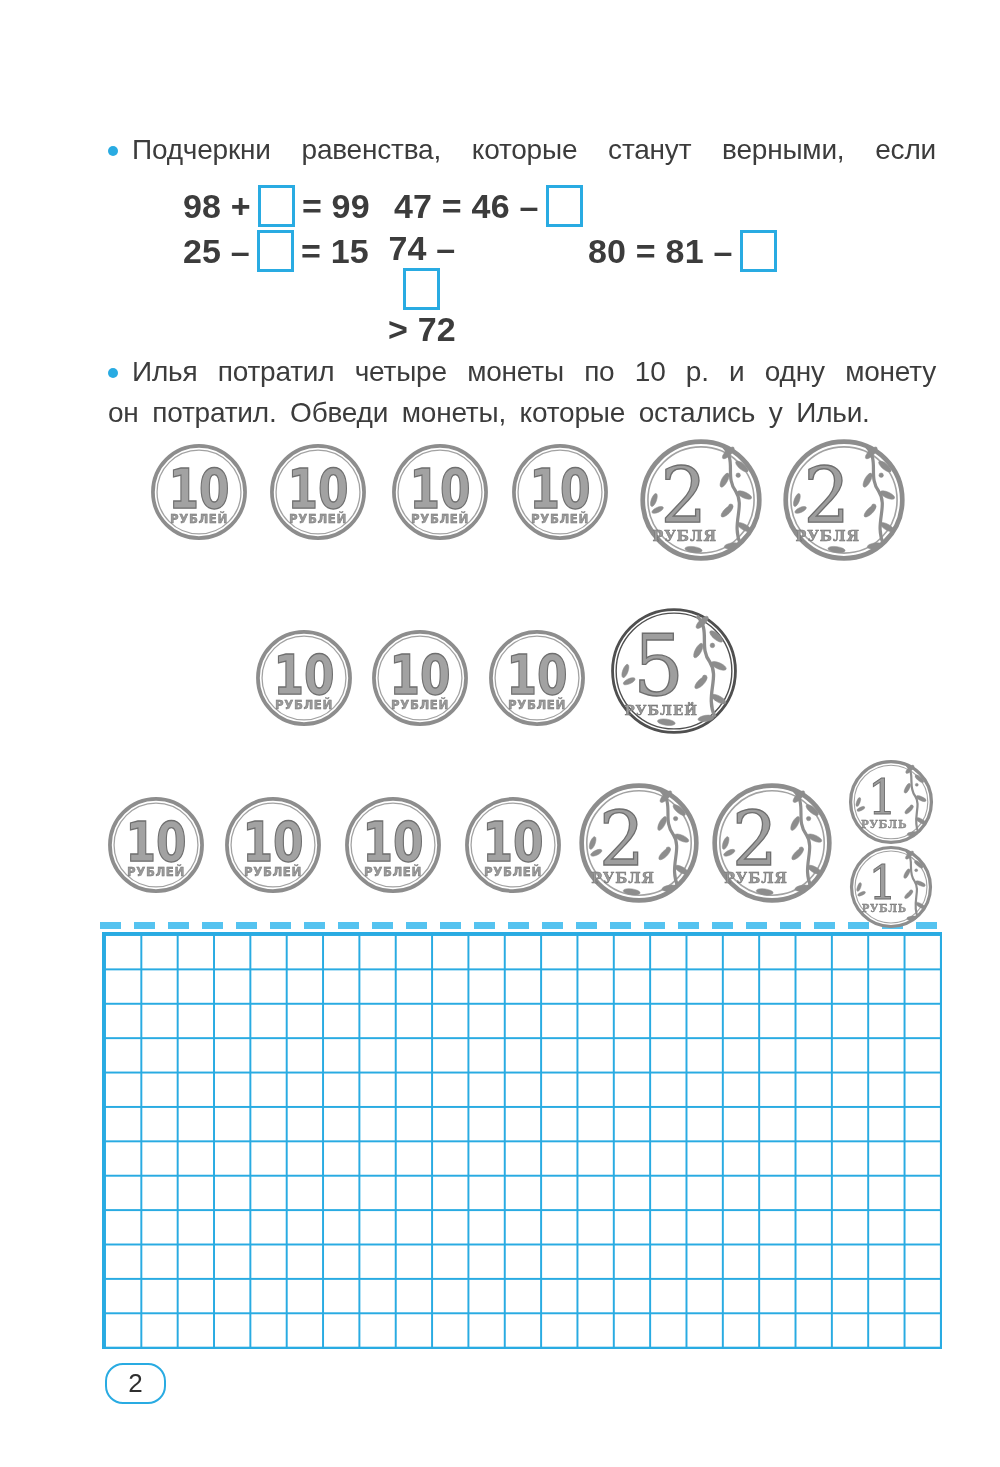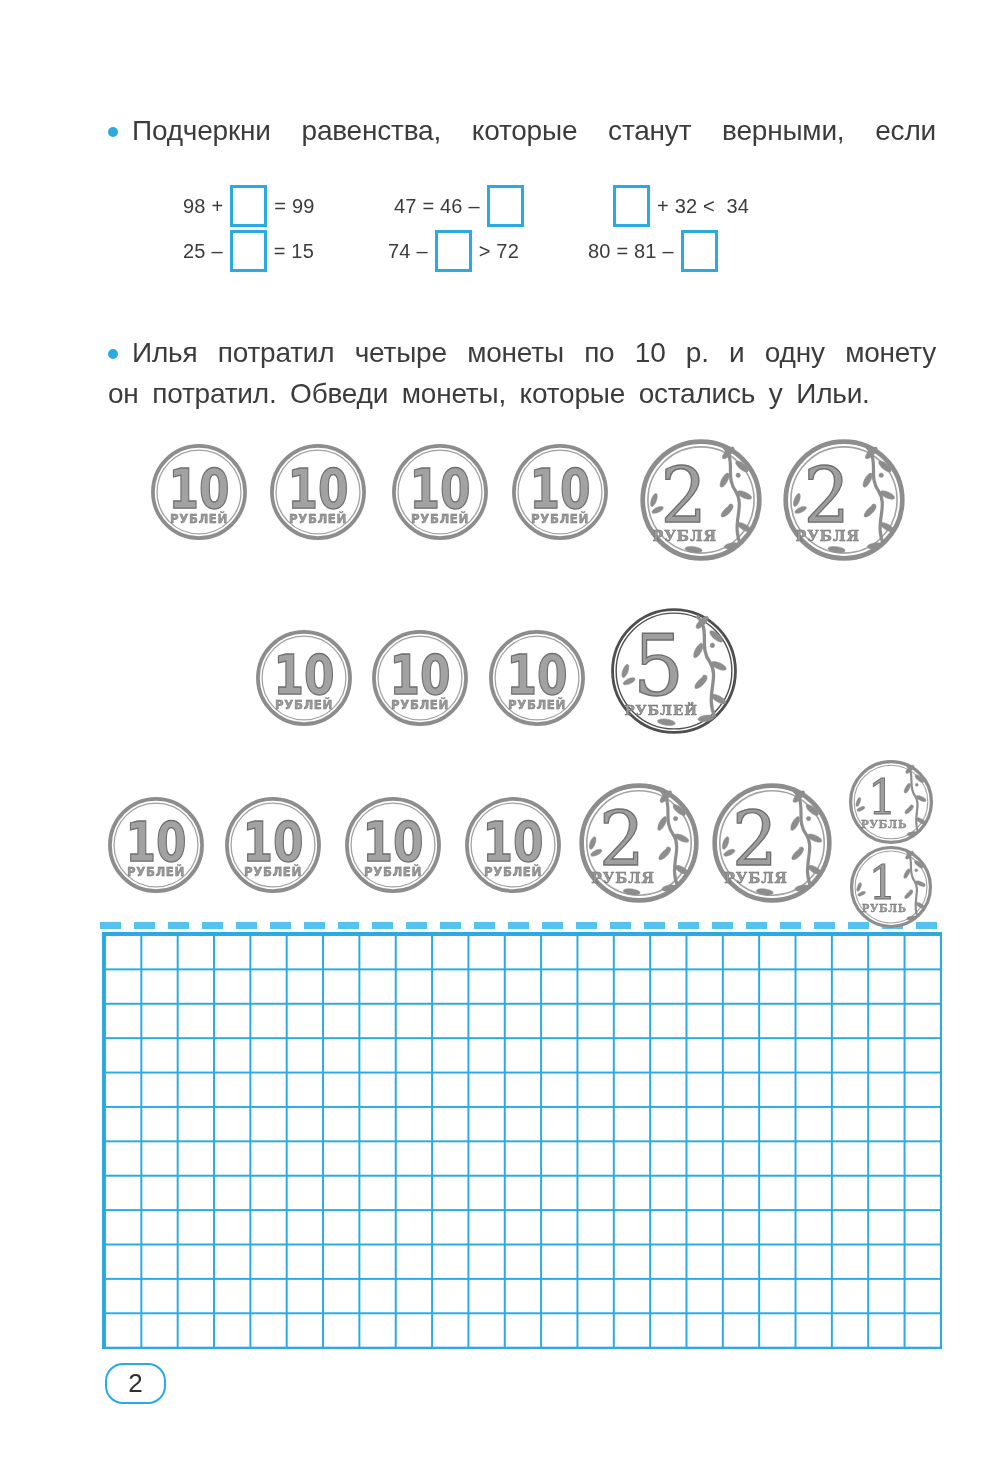--- a/index.html
+++ b/index.html
@@ -1,32 +1,32 @@
 <!DOCTYPE html>
 <html><head>
 <meta charset="utf-8">
 <style>
   html,body{margin:0;padding:0;}
   body{
     width:1000px;height:1467px;position:relative;background:#ffffff;
     font-family:"Liberation Sans",sans-serif;color:#3c3c3c;overflow:hidden;
   }
   .para{position:absolute;left:108px;width:828px;font-size:28px;line-height:41px;
-    color:#3c3c3c;letter-spacing:-0.2px;}
+    color:#3c3c3c;letter-spacing:-0.2px;margin-top:19px;}
   .para .line{display:block;white-space:pre;}
   .para .line.jl{text-align:justify;text-align-last:justify;white-space:normal;}
   .para .line.ll{text-align:left;word-spacing:6px;white-space:normal;}
   .bullet{display:inline-block;width:10px;height:10px;border-radius:50%;
     background:#29abe2;margin-right:14px;transform:translateY(-3px);}
   #task1-para{top:110px;}
   #task2-para{top:332px;}
 
   .eq-row{position:absolute;left:0;width:1000px;height:44px;}
   .eq-group{position:absolute;display:flex;align-items:center;height:44px;
-    font-size:20px;color:#3c3c3c;}
+    font-size:34px;color:#3c3c3c;font-weight:bold;}
   .eq-text{white-space:pre;letter-spacing:0.2px;}
   .eq-box{display:inline-block;width:31px;height:36px;background:#fff;
     border:3px solid #29abe2;margin:0 7px;flex:0 0 auto;}
 
   .coin{position:absolute;z-index:3;line-height:0;}
 
   #dash-line{position:absolute;left:100px;top:922px;width:845px;height:7px;z-index:1;
     background:repeating-linear-gradient(90deg,#55c3f0 0 21px,transparent 21px 34px);}
   #grid{position:absolute;left:102px;top:932px;width:836px;height:413px;z-index:2;
     border:2.5px solid #29abe2;
@@ -50,32 +50,28 @@
     <div class="eq-row" style="top: 184px;">
       <div class="eq-group" style="left: 183px;">
         <span class="eq-text">98 +</span>
         <span class="eq-box"></span>
         <span class="eq-text">= 99</span>
       </div>
       <div class="eq-group" style="left: 394px; justify-content: center;">
         <span class="eq-text">47 = 46 –</span>
         <span class="eq-box"></span>
       </div>
-      <div class="eq-group" style="left: 606px;">
-        <span class="eq-box"></span>
-        <span class="eq-text">+ 32 &lt;  34</span>
-      </div>
     </div>
     <div class="eq-row" style="top: 229px;">
       <div class="eq-group" style="left: 183px; text-align: center;">
         <span class="eq-text">25 –</span>
         <span class="eq-box"></span>
         <span class="eq-text">= 15</span>
       </div>
-      <div class="eq-group" style="left: 388px;">
+      <div class="eq-group" style="left: 388px; flex-direction: column;">
         <span class="eq-text">74 –</span>
         <span class="eq-box"></span>
         <span class="eq-text">&gt; 72</span>
       </div>
       <div class="eq-group" style="left: 588px; justify-content: center;">
         <span class="eq-text">80 = 81 –</span>
         <span class="eq-box"></span>
       </div>
     </div>
   </div>

